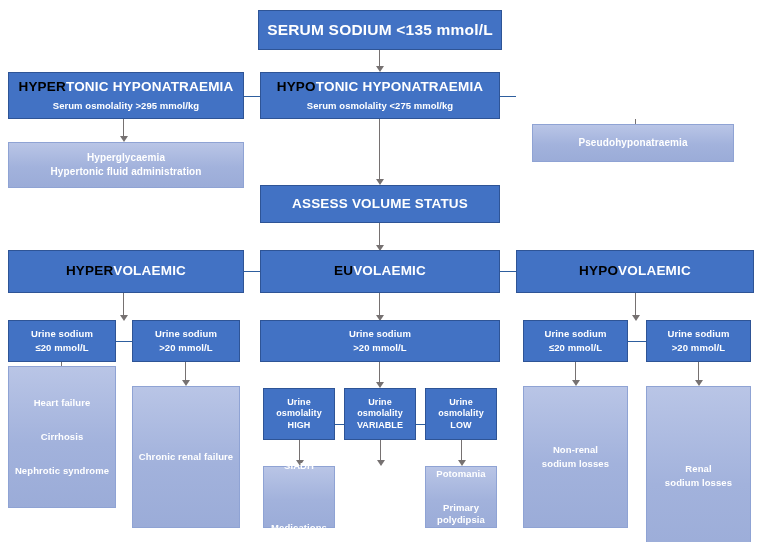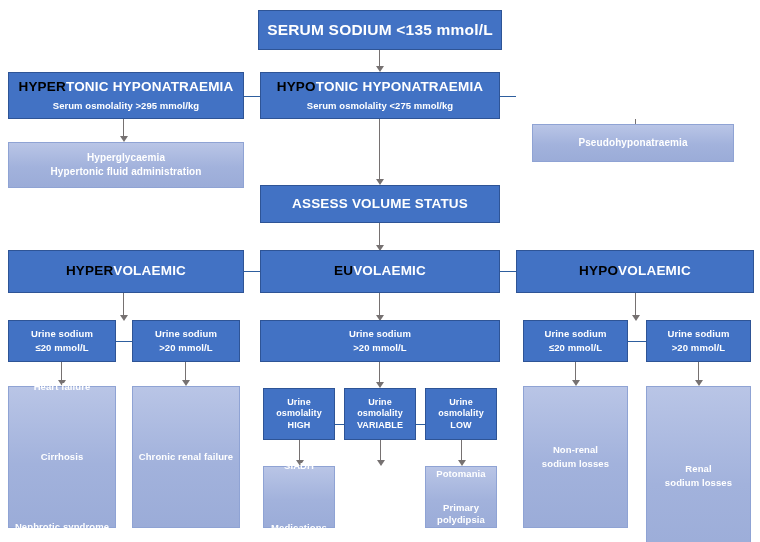--- a/index.html
+++ b/index.html
@@ -252,21 +252,21 @@
 
   <div class="vline" style="left:299px; top:440px; width:1px; height:22px;"></div>
   <div class="arrowhead" style="left:296px; top:460px;"></div>
 
   <div class="vline" style="left:380px; top:440px; width:1px; height:22px;"></div>
   <div class="arrowhead" style="left:377px; top:460px;"></div>
 
   <div class="vline" style="left:461px; top:440px; width:1px; height:22px;"></div>
   <div class="arrowhead" style="left:458px; top:460px;"></div>
 
-  <div class="node light body-sm" style="left:8px; top:386px; width:108px; height:142px;gap:36px;">
+  <div class="node light body-sm" style="left:8px; top:366px; width:108px; height:142px;">
     <div>Heart failure</div>
     <div class="gap-line">Cirrhosis</div>
     <div class="gap-line">Nephrotic syndrome</div>
   </div>
 
   <div class="node light body-sm" style="left:132px; top:386px; width:108px; height:142px;">
     <div>Chronic renal failure</div>
   </div>
 
   <div class="node light body-sm" style="left:263px; top:466px; width:72px; height:62px;gap:48px;">

